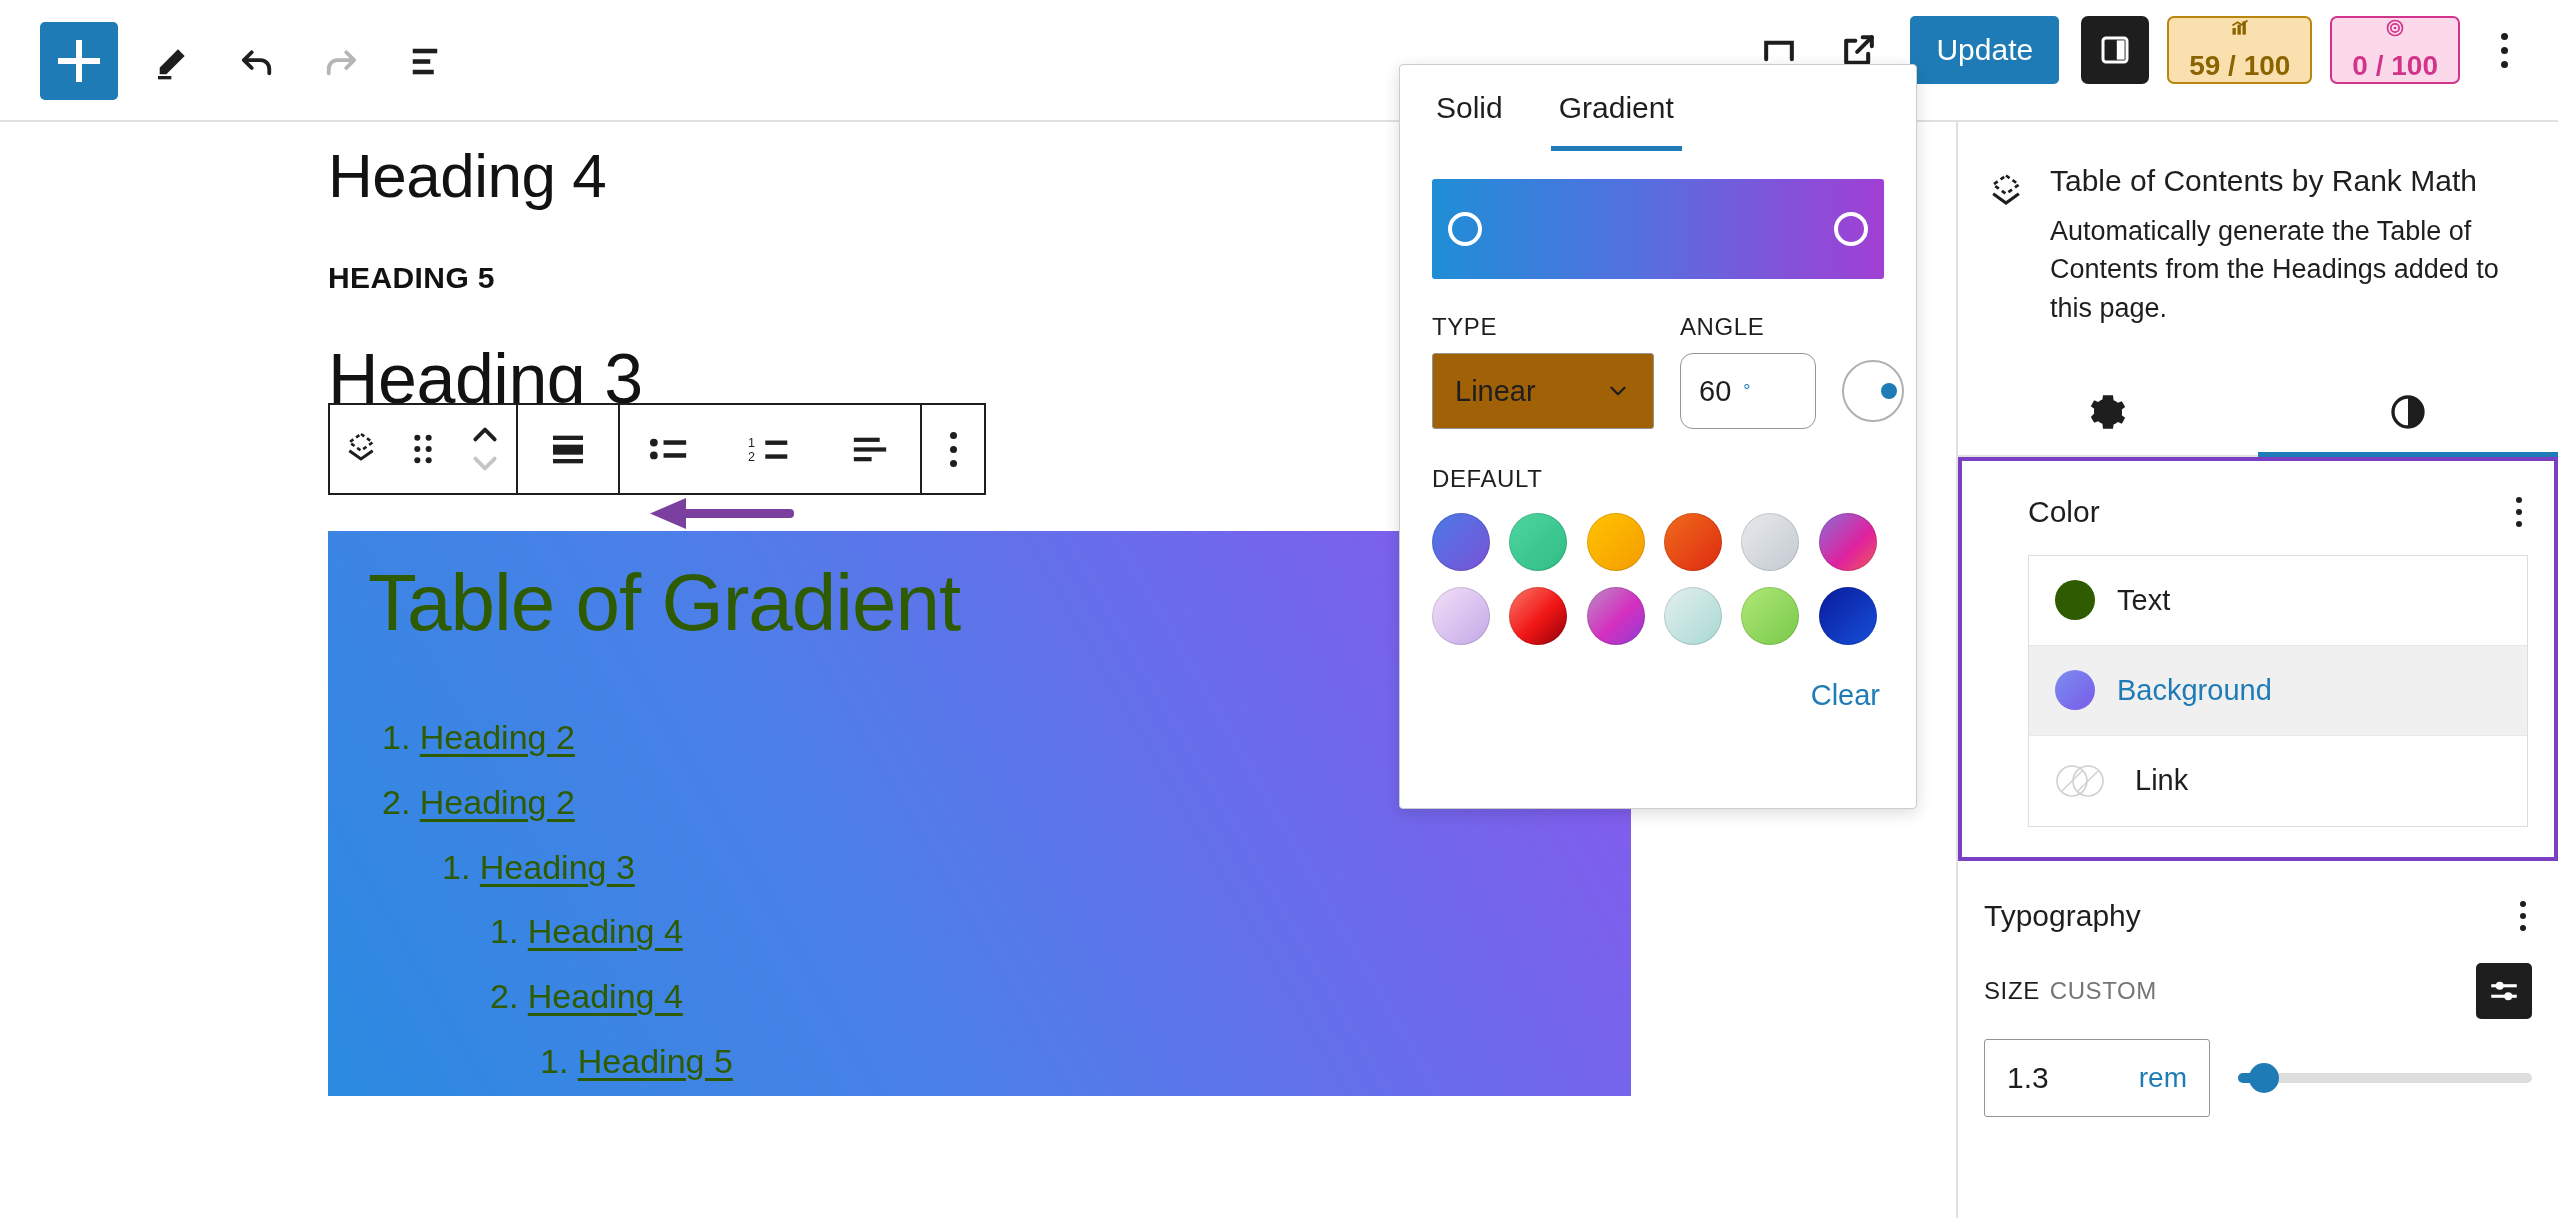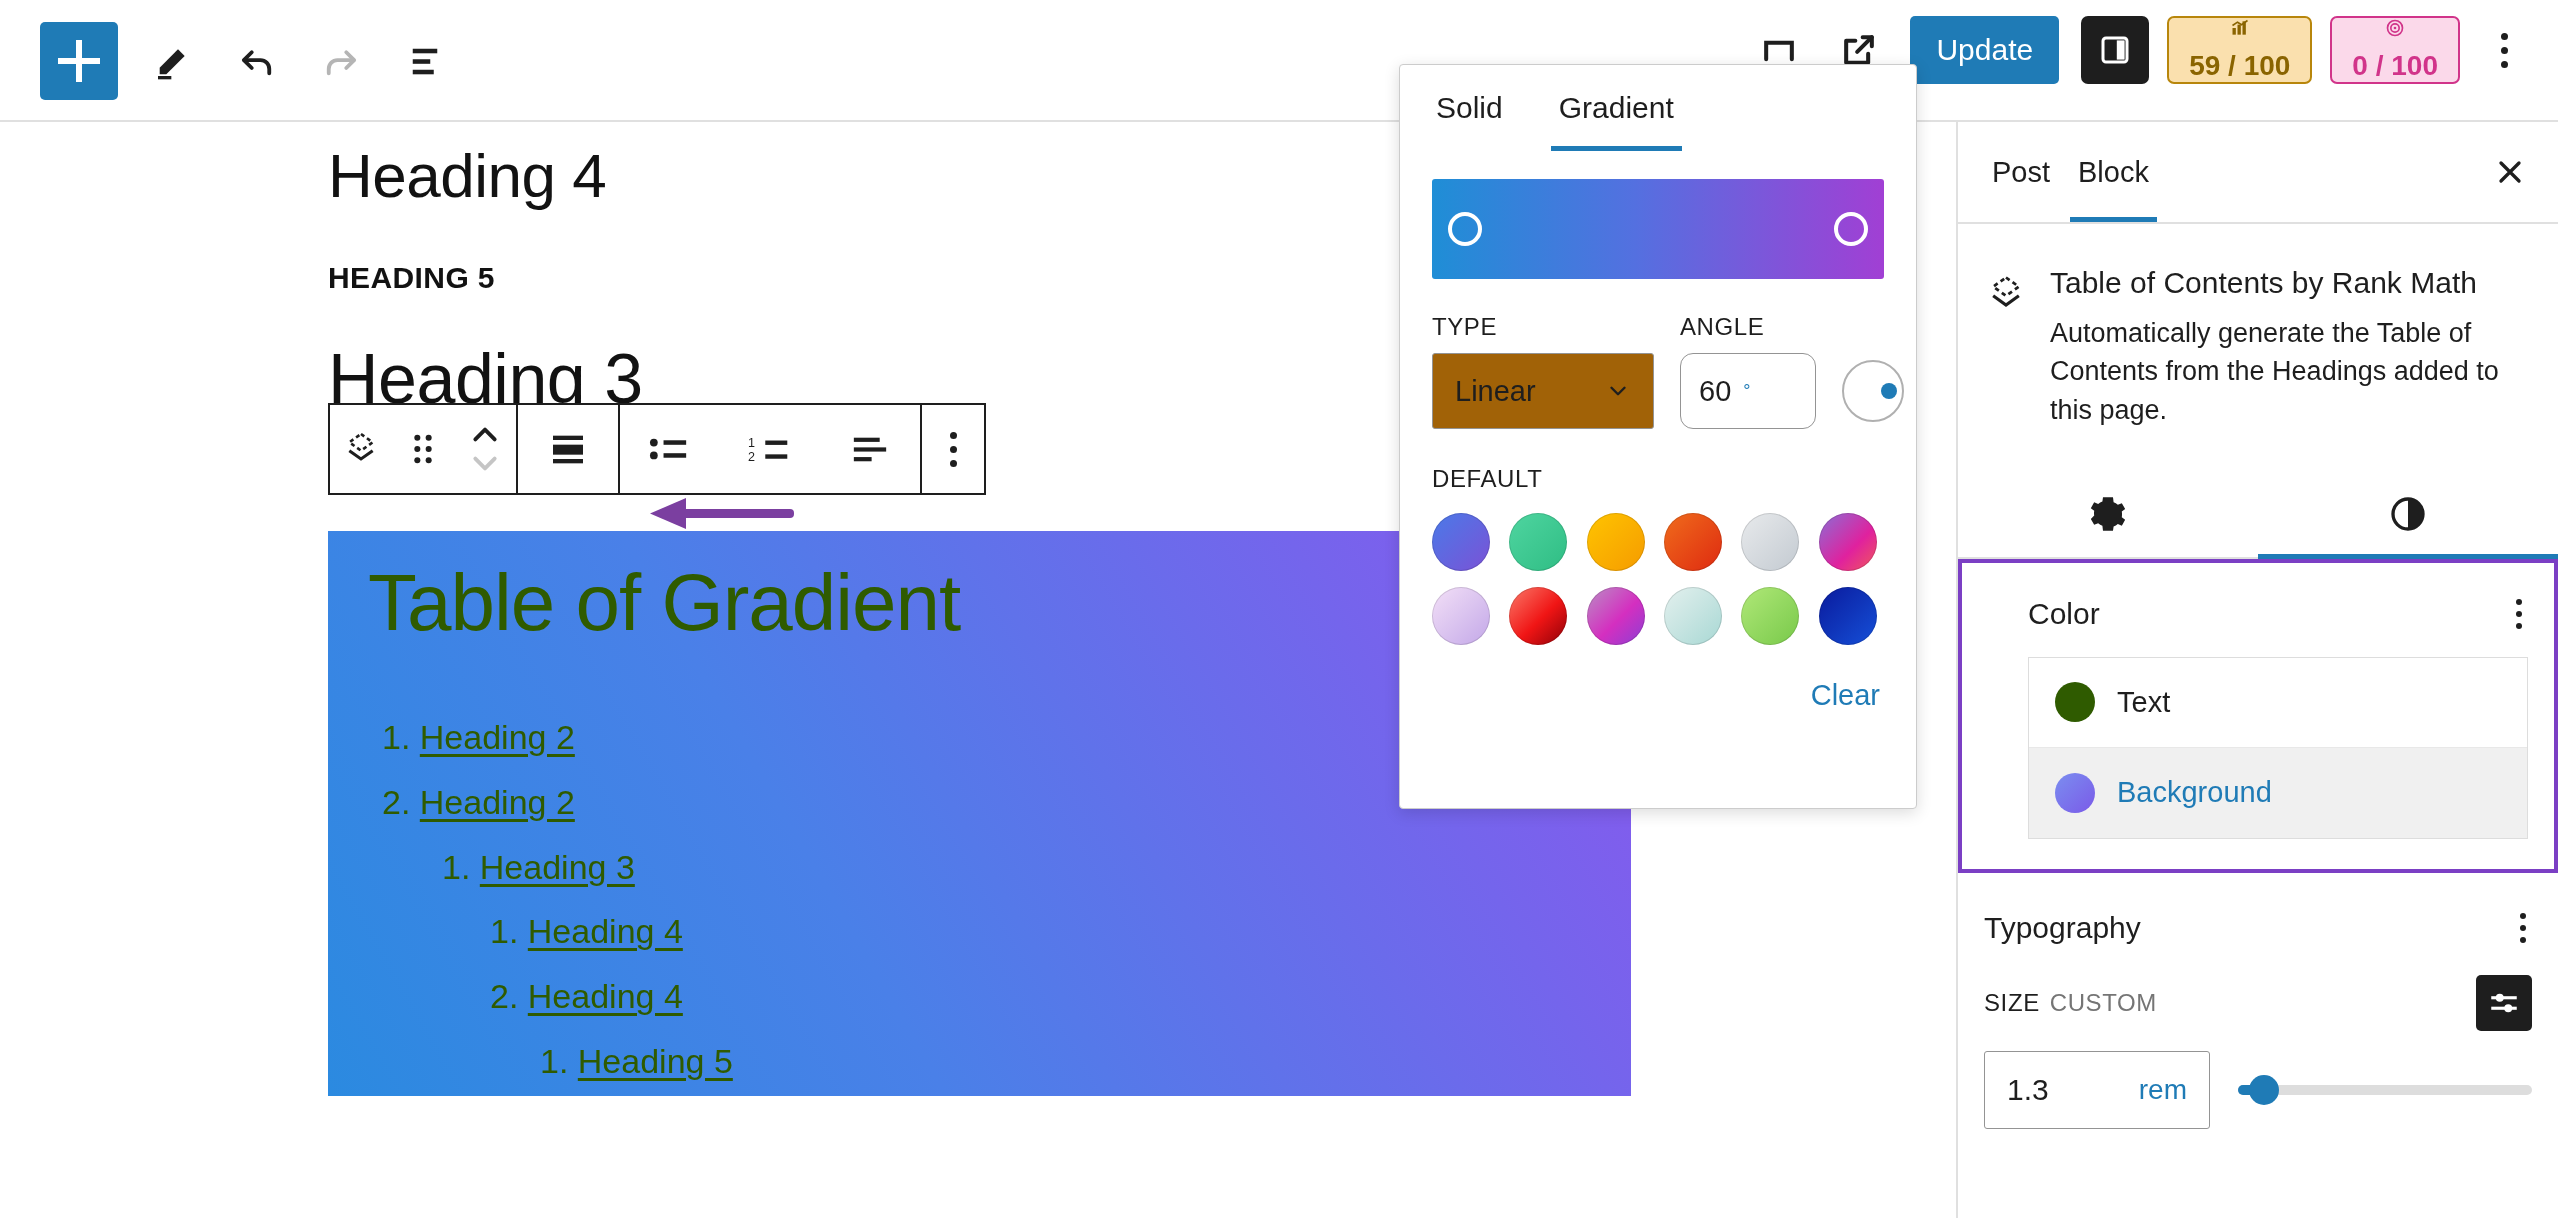--- a/index.html
+++ b/index.html
@@ -469,29 +469,20 @@
       <div class="swatch" style="background:linear-gradient(135deg,#b0e878 0%,#78c94a 100%)"></div>
       <div class="swatch" style="background:linear-gradient(135deg,#0a1a9c 0%,#1550d8 100%)"></div>
     </div>
 
     <div class="pop-clear">
       <span>Clear</span>
     </div>
   </div>
 
   <div class="sidebar">
-    <div class="sb-tabs">
-      <div class="sb-tab">Post</div>
-      <div class="sb-tab active">Block</div>
-      <div class="sb-close">
-        <svg width="36" height="36" viewBox="0 0 24 24" fill="none">
-          <path d="M6 6l12 12M18 6L6 18" stroke="#1e1e1e" stroke-width="2.2" stroke-linecap="round"></path>
-        </svg>
-      </div>
-    </div>
 
     <div class="sb-block-info">
       <div class="sb-bi-icon">
         <svg width="44" height="44" viewBox="0 0 24 24" fill="none">
           <path d="M12 3l7 5-7 5-7-5 7-5z" stroke="#1e1e1e" stroke-width="1.5" stroke-dasharray="2.4 2"></path>
           <path d="M5 13l7 5 7-5" stroke="#1e1e1e" stroke-width="1.7"></path>
         </svg>
       </div>
       <div>
         <div class="sb-bi-title">Table of Contents by Rank Math</div>
@@ -524,20 +515,31 @@
       </div>
 
       <div class="color-list">
         <div class="color-row">
           <div class="crdot" style="background:#2f5b00"></div>
           <div class="crlabel">Text</div>
         </div>
         <div class="color-row selected">
           <div class="crdot" style="background:linear-gradient(135deg,#7b8ef0 0%,#7a5ae8 100%)"></div>
           <div class="crlabel">Background</div>
+        </div>
+        <div class="color-row">
+          <div style="position:relative;width:58px;height:40px;flex:0 0 auto;">
+            <svg width="58" height="40" viewBox="0 0 58 40">
+              <circle cx="17" cy="20" r="15" fill="none" stroke="#d0d0d0" stroke-width="1.6"></circle>
+              <circle cx="33" cy="20" r="15" fill="none" stroke="#d0d0d0" stroke-width="1.6"></circle>
+              <path d="M7 30L27 10" stroke="#d0d0d0" stroke-width="1.4"></path>
+              <path d="M23 30L43 10" stroke="#d0d0d0" stroke-width="1.4"></path>
+            </svg>
+          </div>
+          <div class="crlabel">Link</div>
         </div>
       </div>
     </div>
 
     <div class="panel-typo">
       <div class="typo-head">
         <div class="panel-title">Typography</div>
         <div class="panel-kebab">
             <i></i>
             <i></i>

